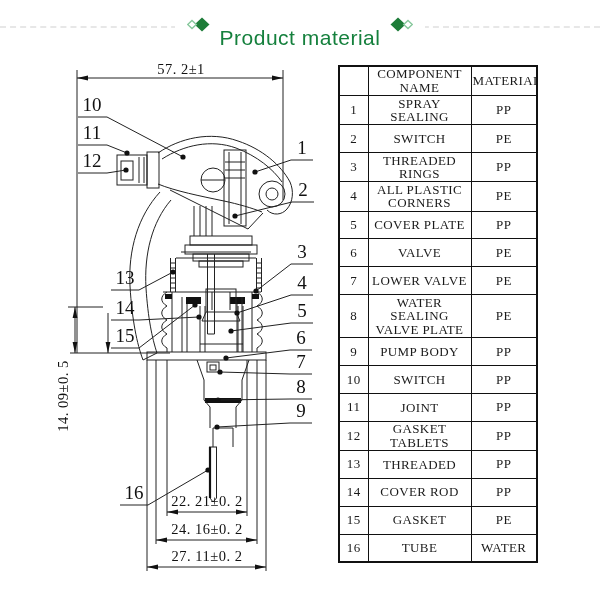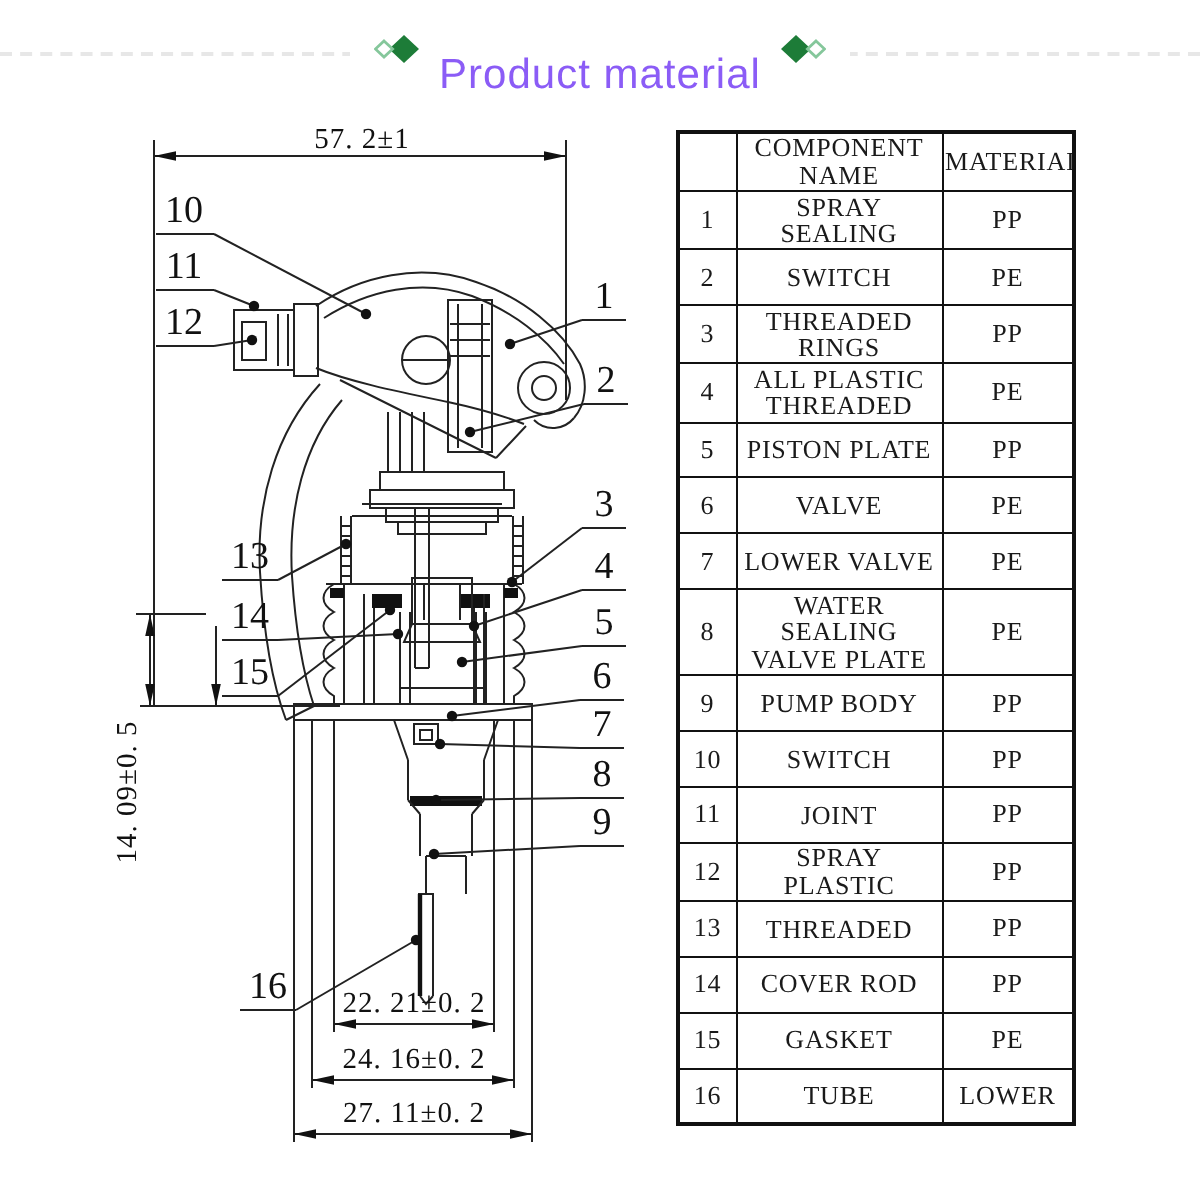--- a/index.html
+++ b/index.html
@@ -8,21 +8,21 @@
   .page { position:relative; width:600px; height:600px; background:#fff; }
 
   
   .header-rule { position:absolute; left:0; top:26px; width:600px; height:0;
                  border-top:2px dashed #e7e7e7; }
   .header { position:absolute; left:0; top:4px; width:600px; height:40px;
             display:flex; align-items:center; justify-content:center; }
   .title-wrap { display:inline-flex; align-items:center; gap:9px;
                 background:#fff; padding:0 12px; }
   .page-title { font-family:"Liberation Sans", sans-serif; font-size:21px;
-                color:#8b5cf6; letter-spacing:.5px; white-space:nowrap;margin-top:28px; }
+                color:#15803d; letter-spacing:.5px; white-space:nowrap;margin-top:28px; }
 
   
   table.parts { position:absolute; left:338px; top:65px; width:198px; height:498px;
                 border-collapse:collapse; table-layout:fixed;
                 border:2px solid #111; }
   table.parts td { border:1.6px solid #111; text-align:center; vertical-align:middle;
                    font-size:13px; letter-spacing:.4px; overflow:hidden;
                    padding:0 1px; height:27px; }
   td.col-no { width:29px; font-size:14px; }
   td.col-name { width:103px; white-space:pre-line; line-height:1.05; }
@@ -328,26 +328,26 @@
       <td class="col-name">SWITCH</td>
       <td class="col-mat">PE</td>
     </tr>
     <tr>
       <td class="col-no">3</td>
       <td class="col-name">THREADED RINGS</td>
       <td class="col-mat">PP</td>
     </tr>
     <tr>
       <td class="col-no">4</td>
-      <td class="col-name small-name">ALL PLASTIC THREADED</td>
+      <td class="col-name small-name">ALL PLASTIC CORNERS</td>
       <td class="col-mat">PE</td>
     </tr>
     <tr>
       <td class="col-no">5</td>
-      <td class="col-name">PISTON PLATE</td>
+      <td class="col-name">COVER PLATE</td>
       <td class="col-mat">PP</td>
     </tr>
     <tr>
       <td class="col-no">6</td>
       <td class="col-name">VALVE</td>
       <td class="col-mat">PE</td>
     </tr>
     <tr>
       <td class="col-no">7</td>
       <td class="col-name">LOWER VALVE</td>
@@ -369,39 +369,39 @@
       <td class="col-name">SWITCH</td>
       <td class="col-mat">PP</td>
     </tr>
     <tr>
       <td class="col-no">11</td>
       <td class="col-name">JOINT</td>
       <td class="col-mat">PP</td>
     </tr>
     <tr>
       <td class="col-no">12</td>
-      <td class="col-name">SPRAY PLASTIC</td>
+      <td class="col-name">GASKET TABLETS</td>
       <td class="col-mat">PP</td>
     </tr>
     <tr>
       <td class="col-no">13</td>
       <td class="col-name">THREADED</td>
       <td class="col-mat">PP</td>
     </tr>
     <tr>
       <td class="col-no">14</td>
       <td class="col-name">COVER ROD</td>
       <td class="col-mat">PP</td>
     </tr>
     <tr>
       <td class="col-no">15</td>
       <td class="col-name">GASKET</td>
       <td class="col-mat">PE</td>
     </tr>
     <tr>
       <td class="col-no">16</td>
       <td class="col-name">TUBE</td>
-      <td class="col-mat">LOWER</td>
+      <td class="col-mat">WATER</td>
     </tr>
   </tbody>
     </table>
 
 </div>
 
 </body></html>

